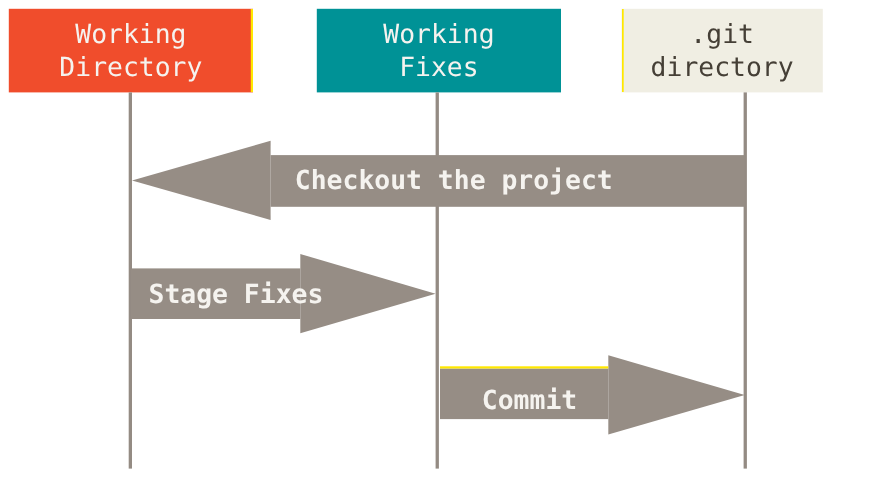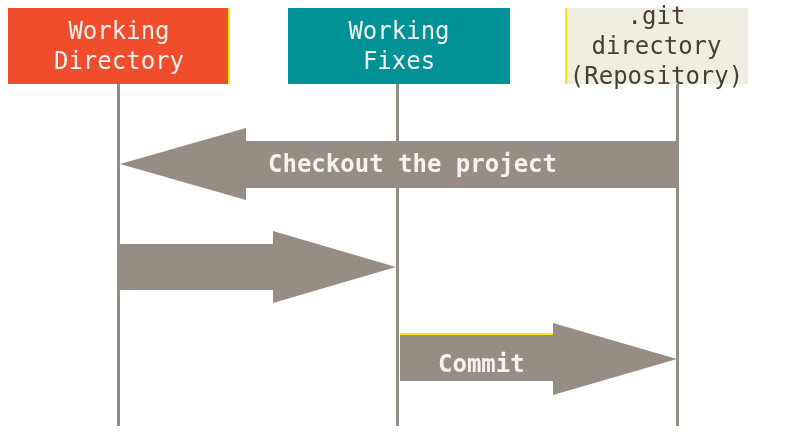--- a/index.html
+++ b/index.html
@@ -101,33 +101,33 @@
   <div class="box box-staging">
     <div>
       <span class="line">Working</span>
       <span class="line">Fixes</span>
     </div>
   </div>
 
   <div class="box box-git">
     <div>
       <span class="line">.git directory</span>
-      <span class="line">(Repository)</span>
     </div>
   </div>
 
   <div class="lifeline lifeline-1"></div>
   <div class="lifeline lifeline-2"></div>
   <div class="lifeline lifeline-3"></div>
 
   <div class="shaft shaft-checkout"></div>
   <div class="head head-checkout"></div>
   <div class="arrow-label label-checkout">Checkout the project</div>
 
   <div class="shaft shaft-stage"></div>
   <div class="head head-stage"></div>
+  <div class="arrow-label label-stage">Stage Fixes</div>
 
   <div class="commit-highlight"></div>
   <div class="shaft shaft-commit"></div>
   <div class="head head-commit"></div>
   <div class="arrow-label label-commit">Commit</div>
 
 </div>
 
 </body></html>

